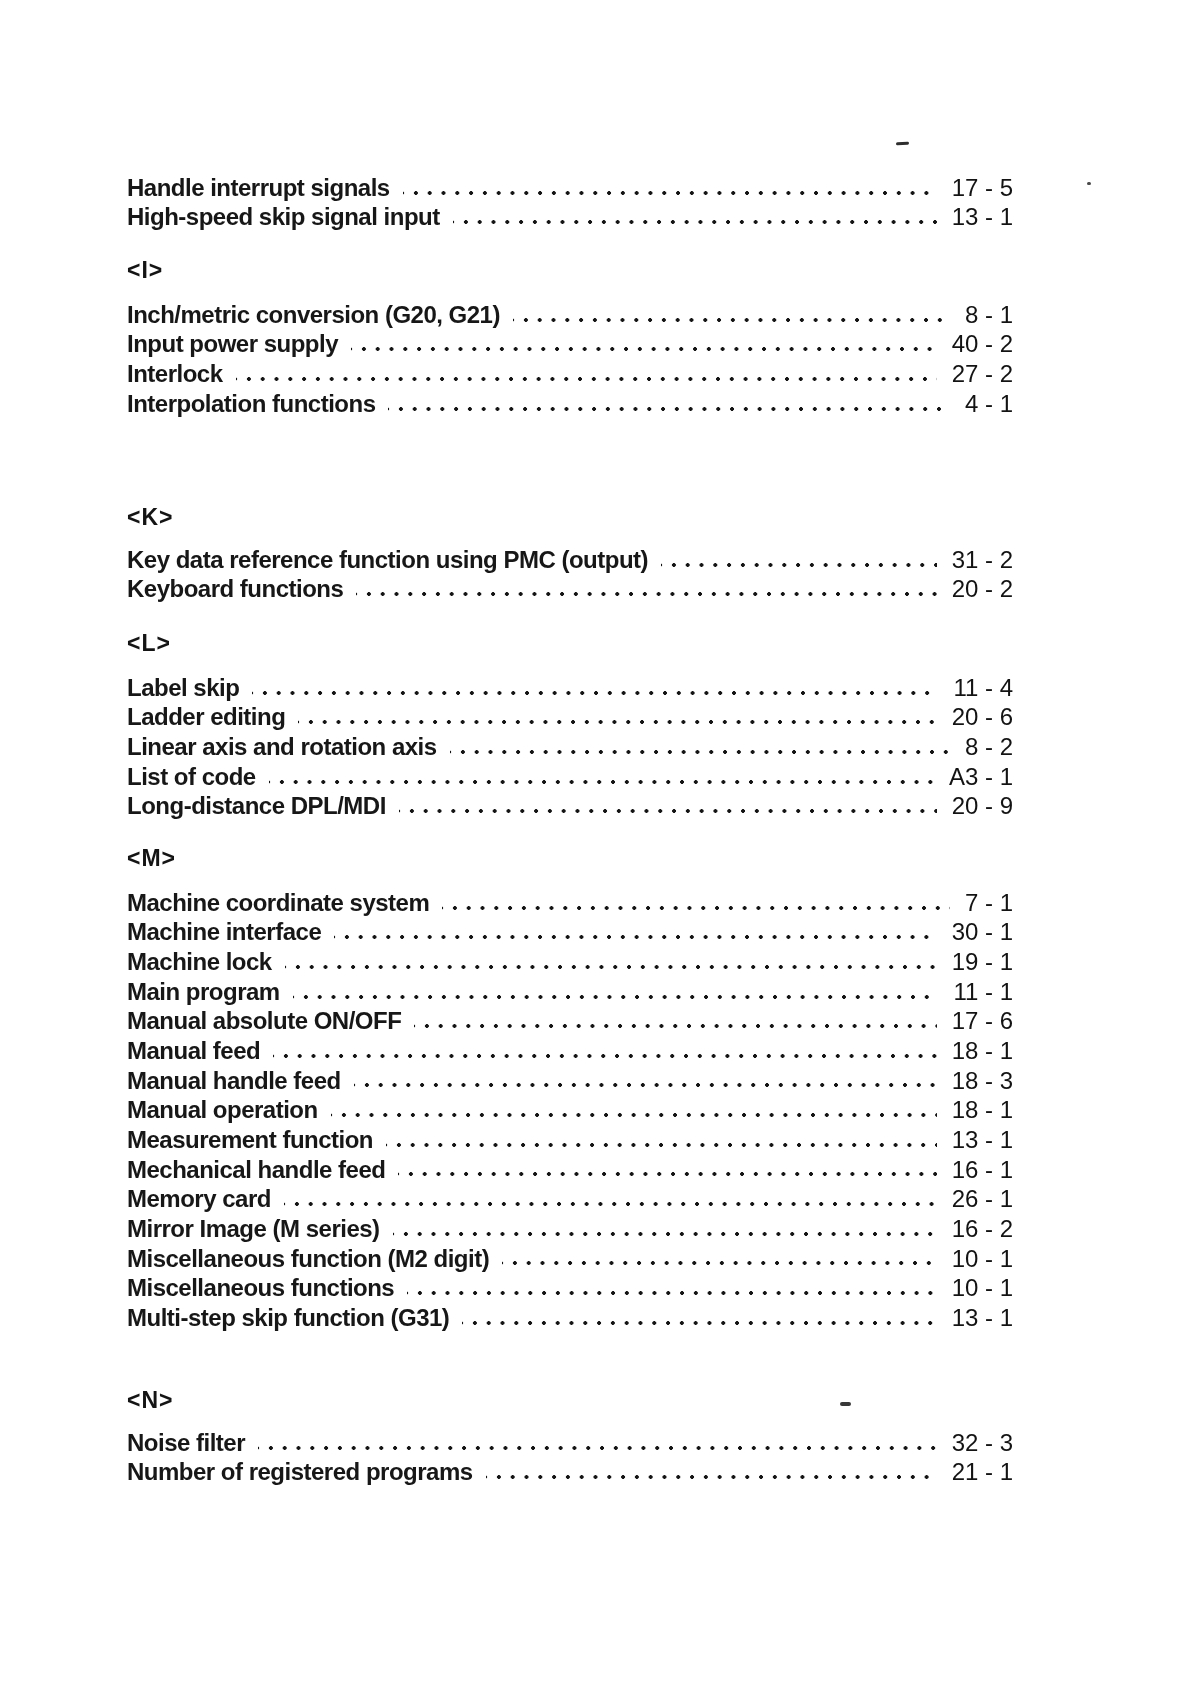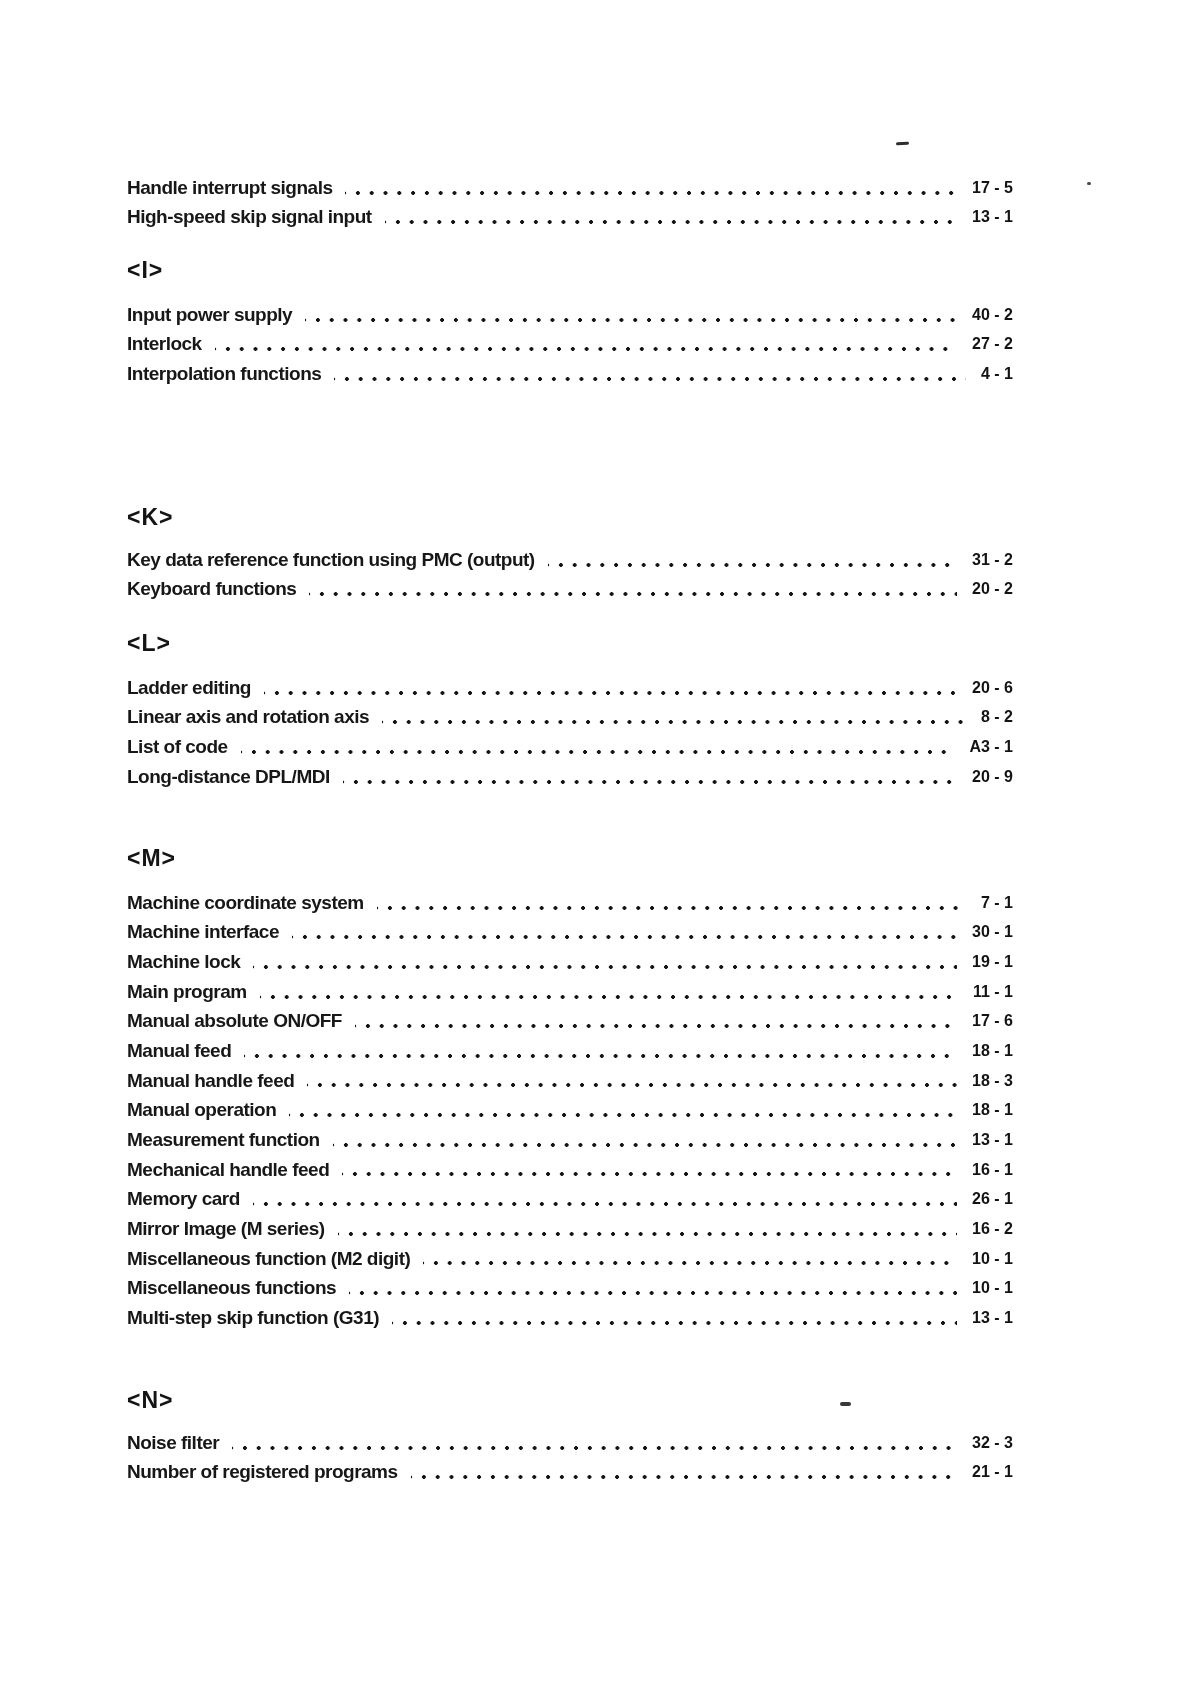--- a/index.html
+++ b/index.html
@@ -30,34 +30,34 @@
     color:#141414;
   }
   .sec-0 .section-entries, .sec-2 .section-entries, .sec-3 .section-entries{margin-top:13px;}
   .sec-1 .section-entries, .sec-4 .section-entries{margin-top:11px;}
 
   .entry-row{
     display:flex;align-items:center;height:29.65px;
     white-space:nowrap;
   }
   .entry-label{
-    font-size:19px;font-weight:700;letter-spacing:-0.5px;
+    font-size:24px;font-weight:700;letter-spacing:-0.5px;
     color:#171717;flex:0 0 auto;
   }
   .leader-dots{
     flex:1 1 auto;align-self:stretch;
     margin-left:13px;
     background-image:radial-gradient(circle, #141414 1.75px, rgba(0,0,0,0) 2.15px);
     background-size:13.8px 6px;
     background-repeat:repeat-x;
     background-position:left 6px bottom 7px;
   }
   .entry-page{
     flex:0 0 auto;padding-left:15px;text-align:right;
-    font-size:16px;font-weight:700;letter-spacing:0;
+    font-size:24px;font-weight:400;letter-spacing:0;
     color:#131313;
   }
 
   
   .speck{position:absolute;background:#2e2e2e;border-radius:2px;}
   #speck-dash-top{left:896px;top:142px;width:13px;height:3px;transform:rotate(-4deg);}
   #speck-dot-top{left:1087px;top:182px;width:4px;height:3px;background:#4a4a4a;}
   #speck-dash-n{left:840px;top:1402px;width:11px;height:4px;background:#383838;}
 </style>
 </head>
@@ -76,20 +76,25 @@
     <span class="entry-label">High-speed skip signal input</span>
     <span class="leader-dots"></span>
     <span class="entry-page">13 - 1</span>
   </div>
 </div>
     <div id="sections-mount">
   <section class="index-section sec-0">
     <h2 class="section-header">&lt;I&gt;</h2>
     <div class="section-entries">
 
+  <div class="entry-row">
+    <span class="entry-label">Inch/metric conversion (G20, G21)</span>
+    <span class="leader-dots"></span>
+    <span class="entry-page">8 - 1</span>
+  </div>
 
 
   <div class="entry-row">
     <span class="entry-label">Input power supply</span>
     <span class="leader-dots"></span>
     <span class="entry-page">40 - 2</span>
   </div>
 
   <div class="entry-row">
     <span class="entry-label">Interlock</span>
@@ -118,20 +123,25 @@
     <span class="entry-label">Keyboard functions</span>
     <span class="leader-dots"></span>
     <span class="entry-page">20 - 2</span>
   </div>
 </div>
   </section>
 
   <section class="index-section sec-2">
     <h2 class="section-header">&lt;L&gt;</h2>
     <div class="section-entries">
+  <div class="entry-row">
+    <span class="entry-label">Label skip</span>
+    <span class="leader-dots"></span>
+    <span class="entry-page">11 - 4</span>
+  </div>
 
   <div class="entry-row">
     <span class="entry-label">Ladder editing</span>
     <span class="leader-dots"></span>
     <span class="entry-page">20 - 6</span>
   </div>
 
   <div class="entry-row">
     <span class="entry-label">Linear axis and rotation axis</span>
     <span class="leader-dots"></span>

